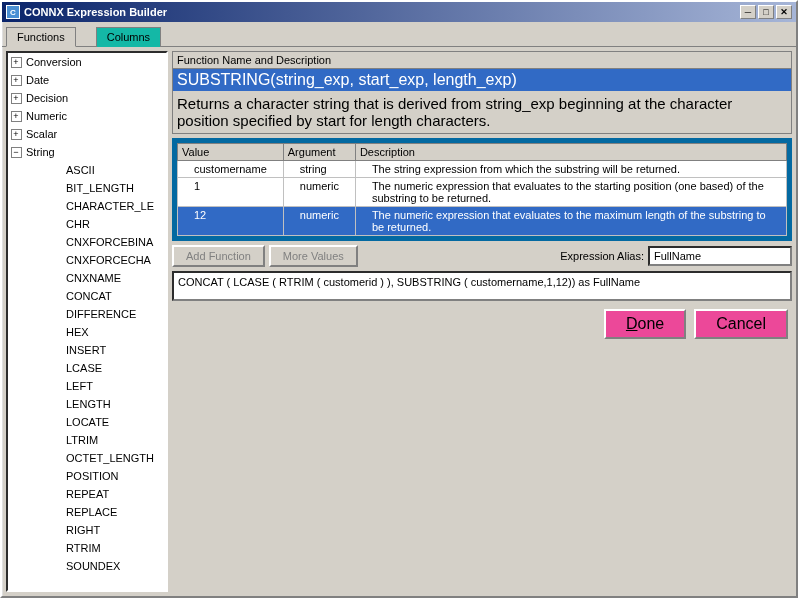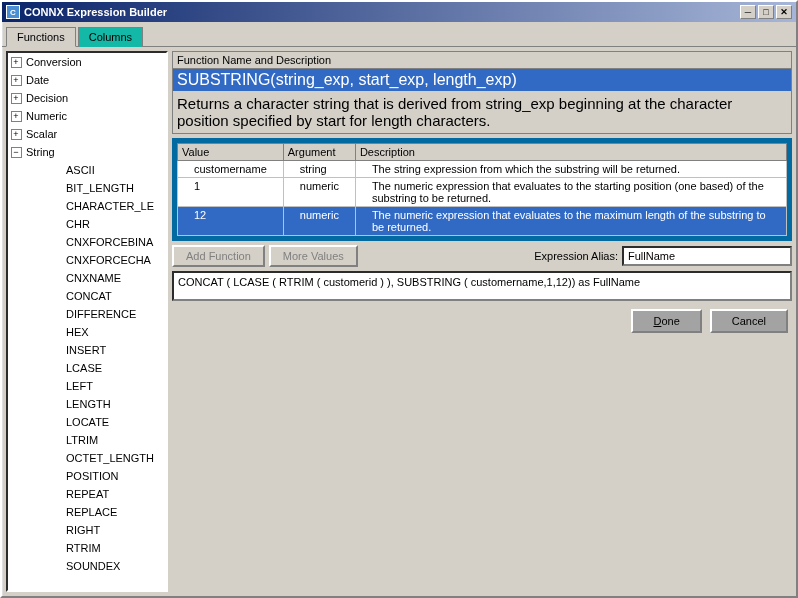--- a/index.html
+++ b/index.html
@@ -70,20 +70,21 @@
       justify-content: center;
       color: #000;
       font-weight: bold;
     }
 
     
     .tabbar {
       display: flex;
       padding: 4px 4px 0 4px;
       flex-shrink: 0;
+      gap: 18px;
     }
     .tab {
       padding: 3px 10px;
       border: 1px solid #808080;
       border-bottom: none;
       background: #14b8a6;
       cursor: pointer;
       font-size: 11px;
       margin-right: 2px;
       position: relative;
@@ -235,21 +236,21 @@
     }
 
     .alias-label {
       margin-left: auto;
       font-size: 11px;
     }
     .alias-input {
       border: 2px inset #808080;
       padding: 2px 4px;
       font-size: 11px;
-      width: 170px;
+      width: 144px;
       background: white;
     }
 
     
     .expr-area {
       border: 2px inset #808080;
       background: white;
       padding: 3px 4px;
       font-size: 11px;
       min-height: 30px;
@@ -259,24 +260,24 @@
     
     .bottom-row {
       display: flex;
       justify-content: flex-end;
       gap: 8px;
       padding: 4px 4px 2px 4px;
       flex-shrink: 0;
     }
     .bottom-btn {
       padding: 4px 20px;
-      background: #a3a3a3;
+      background: #ec4899;
       border: 2px solid;
       border-color: #ffffff #808080 #808080 #ffffff;
-      font-size: 11px;
+      font-size: 16px;
       cursor: pointer;
       min-width: 70px;
     }
     .bottom-btn .underline {
       text-decoration: underline;
     }
 
     
     .left-panel::-webkit-scrollbar {
       width: 16px;

